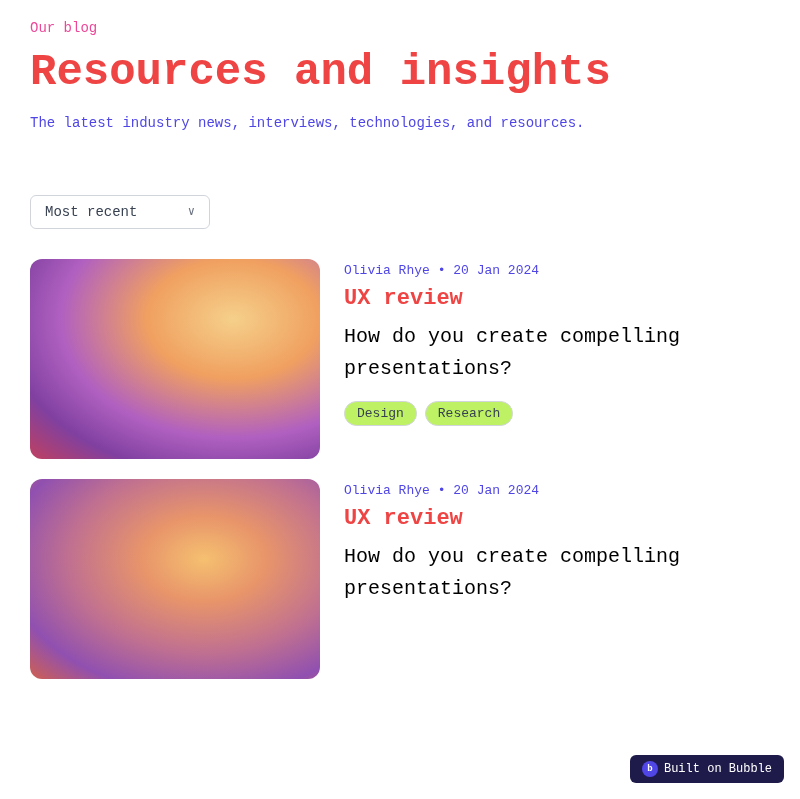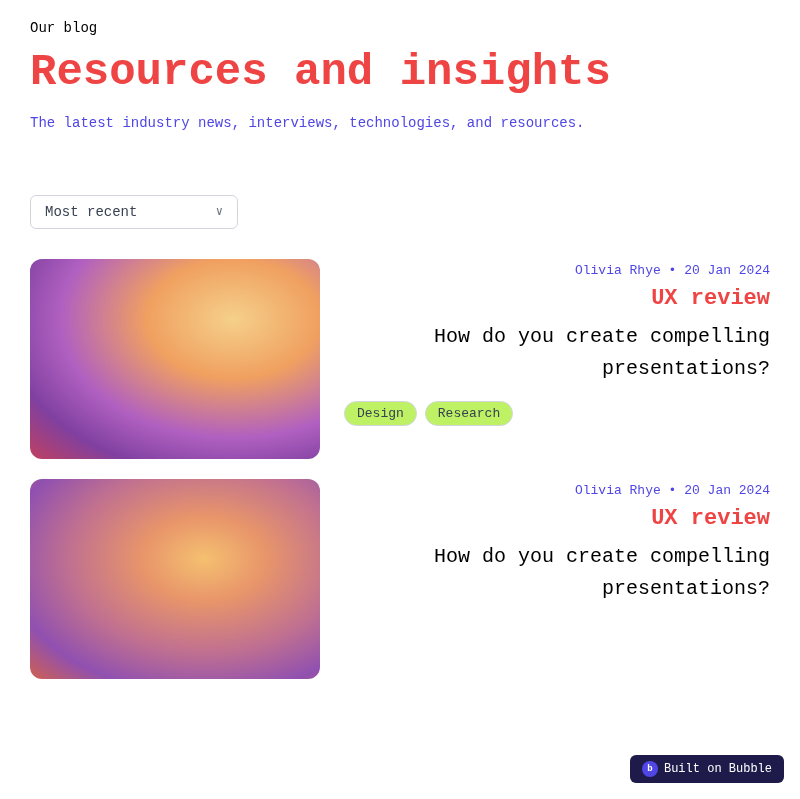--- a/index.html
+++ b/index.html
@@ -15,21 +15,21 @@
       font-family: 'Courier New', Courier, monospace;
       overflow: hidden;
       position: relative;
     }
 
     .page-container {
       padding: 20px 30px;
     }
 
     .blog-label {
-      color: #000000;
+      color: #ec4899;
       font-size: 14px;
       font-family: 'Courier New', Courier, monospace;
       margin-bottom: 12px;
       cursor: pointer;
     }
 
     .page-title {
       font-size: 44px;
       font-weight: 700;
       color: #ef4444;
@@ -48,21 +48,21 @@
     }
 
     .filter-section {
       margin-bottom: 30px;
     }
 
     .sort-dropdown {
       display: flex;
       align-items: center;
       justify-content: space-between;
-      width: 208px;
+      width: 180px;
       padding: 8px 14px;
       border: 1px solid #d1d5db;
       border-radius: 6px;
       background: #ffffff;
       cursor: pointer;
       font-size: 14px;
       color: #374151;
       font-family: 'Courier New', Courier, monospace;
     }
 
@@ -101,21 +101,20 @@
 
     .gradient-2 {
       background: radial-gradient(ellipse at 60% 40%, #f5c070 0%, #e8956a 25%, #c07090 55%, #9050b0 80%, #d06050 100%);
       width: 100%;
       height: 100%;
     }
 
     .article-content {
       flex: 1;
       padding-top: 4px;
-      text-align: right;
     }
 
     .article-meta {
       font-size: 13px;
       color: #4f46e5;
       font-family: 'Courier New', Courier, monospace;
       margin-bottom: 8px;
     }
 
     .article-title {

